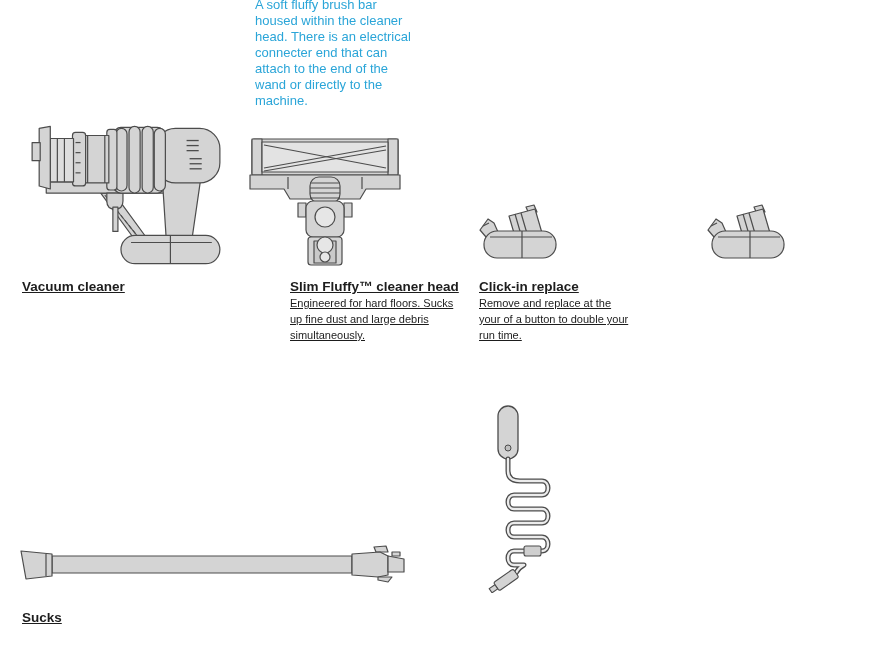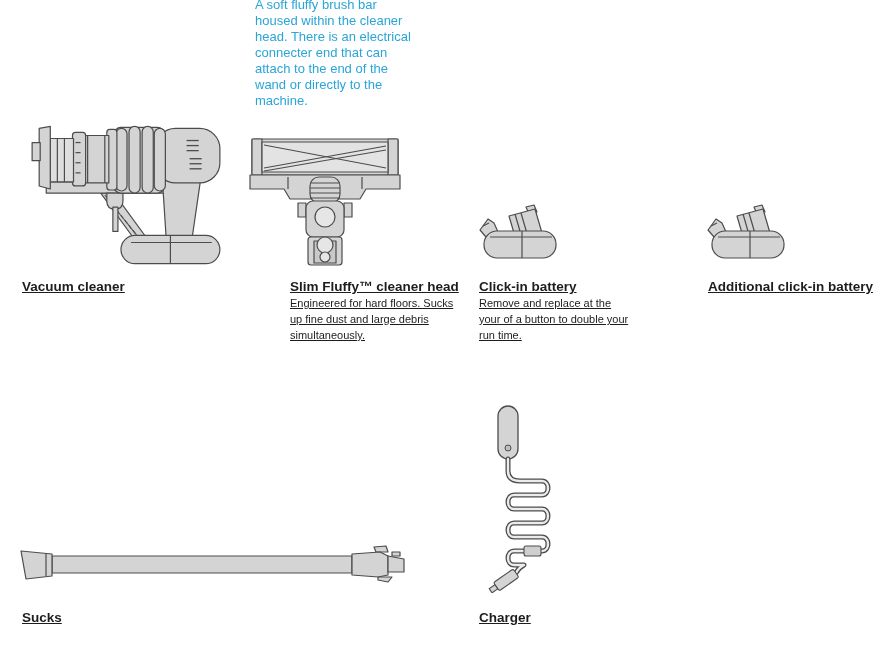--- a/index.html
+++ b/index.html
@@ -184,29 +184,25 @@
   <div class="caption cap-vacuum">
     <h3>Vacuum cleaner</h3>
   </div>
 
   <div class="caption cap-head">
     <h3>Slim Fluffy™ cleaner head</h3>
     <p>Engineered for hard floors. Sucks up fine dust and large debris simultaneously.</p>
   </div>
 
   <div class="caption cap-battery">
-    <h3>Click-in battery</h3>
+    <h3>Click-in replace</h3>
     <p>Remove and replace at the your of a button to double your run time.</p>
   </div>
 
-  <div class="caption cap-additional">
-    <h3>Additional click-in battery</h3>
-  </div>
 
   <div class="caption cap-wand">
     <h3>Sucks</h3>
   </div>
 
   <div class="caption cap-charger">
-    <h3>Charger</h3>
   </div>
 
 </div>
 
 </body></html>

